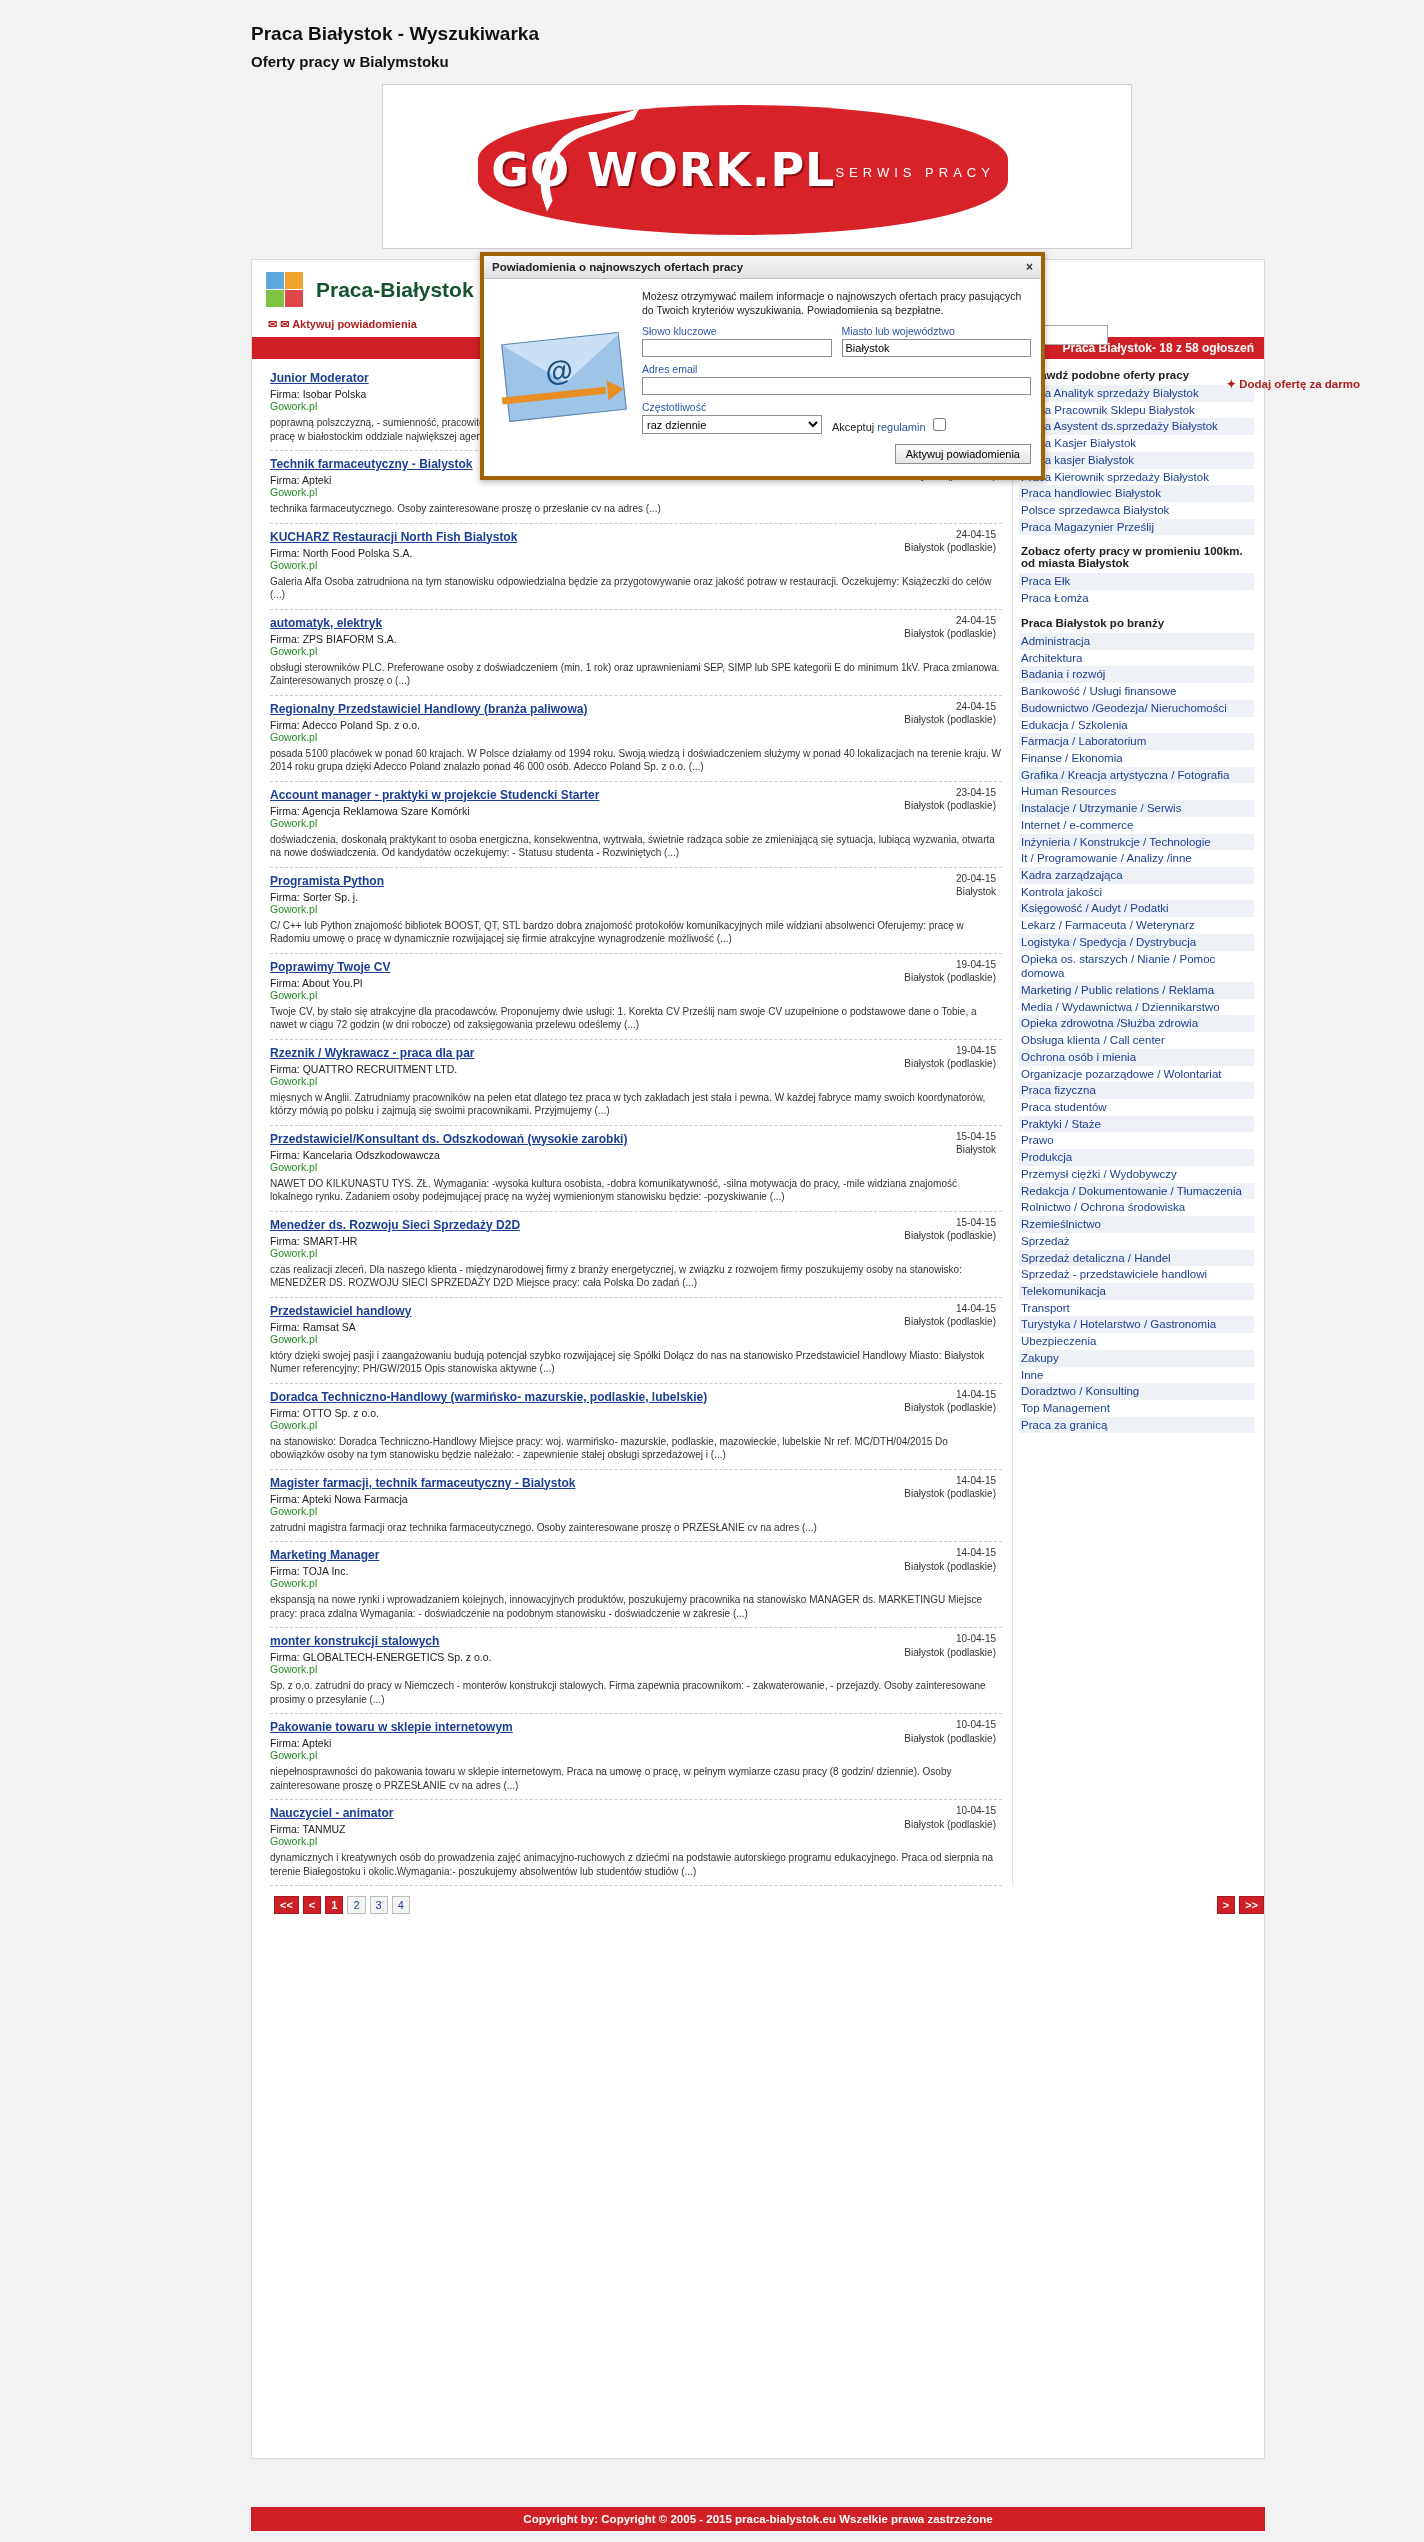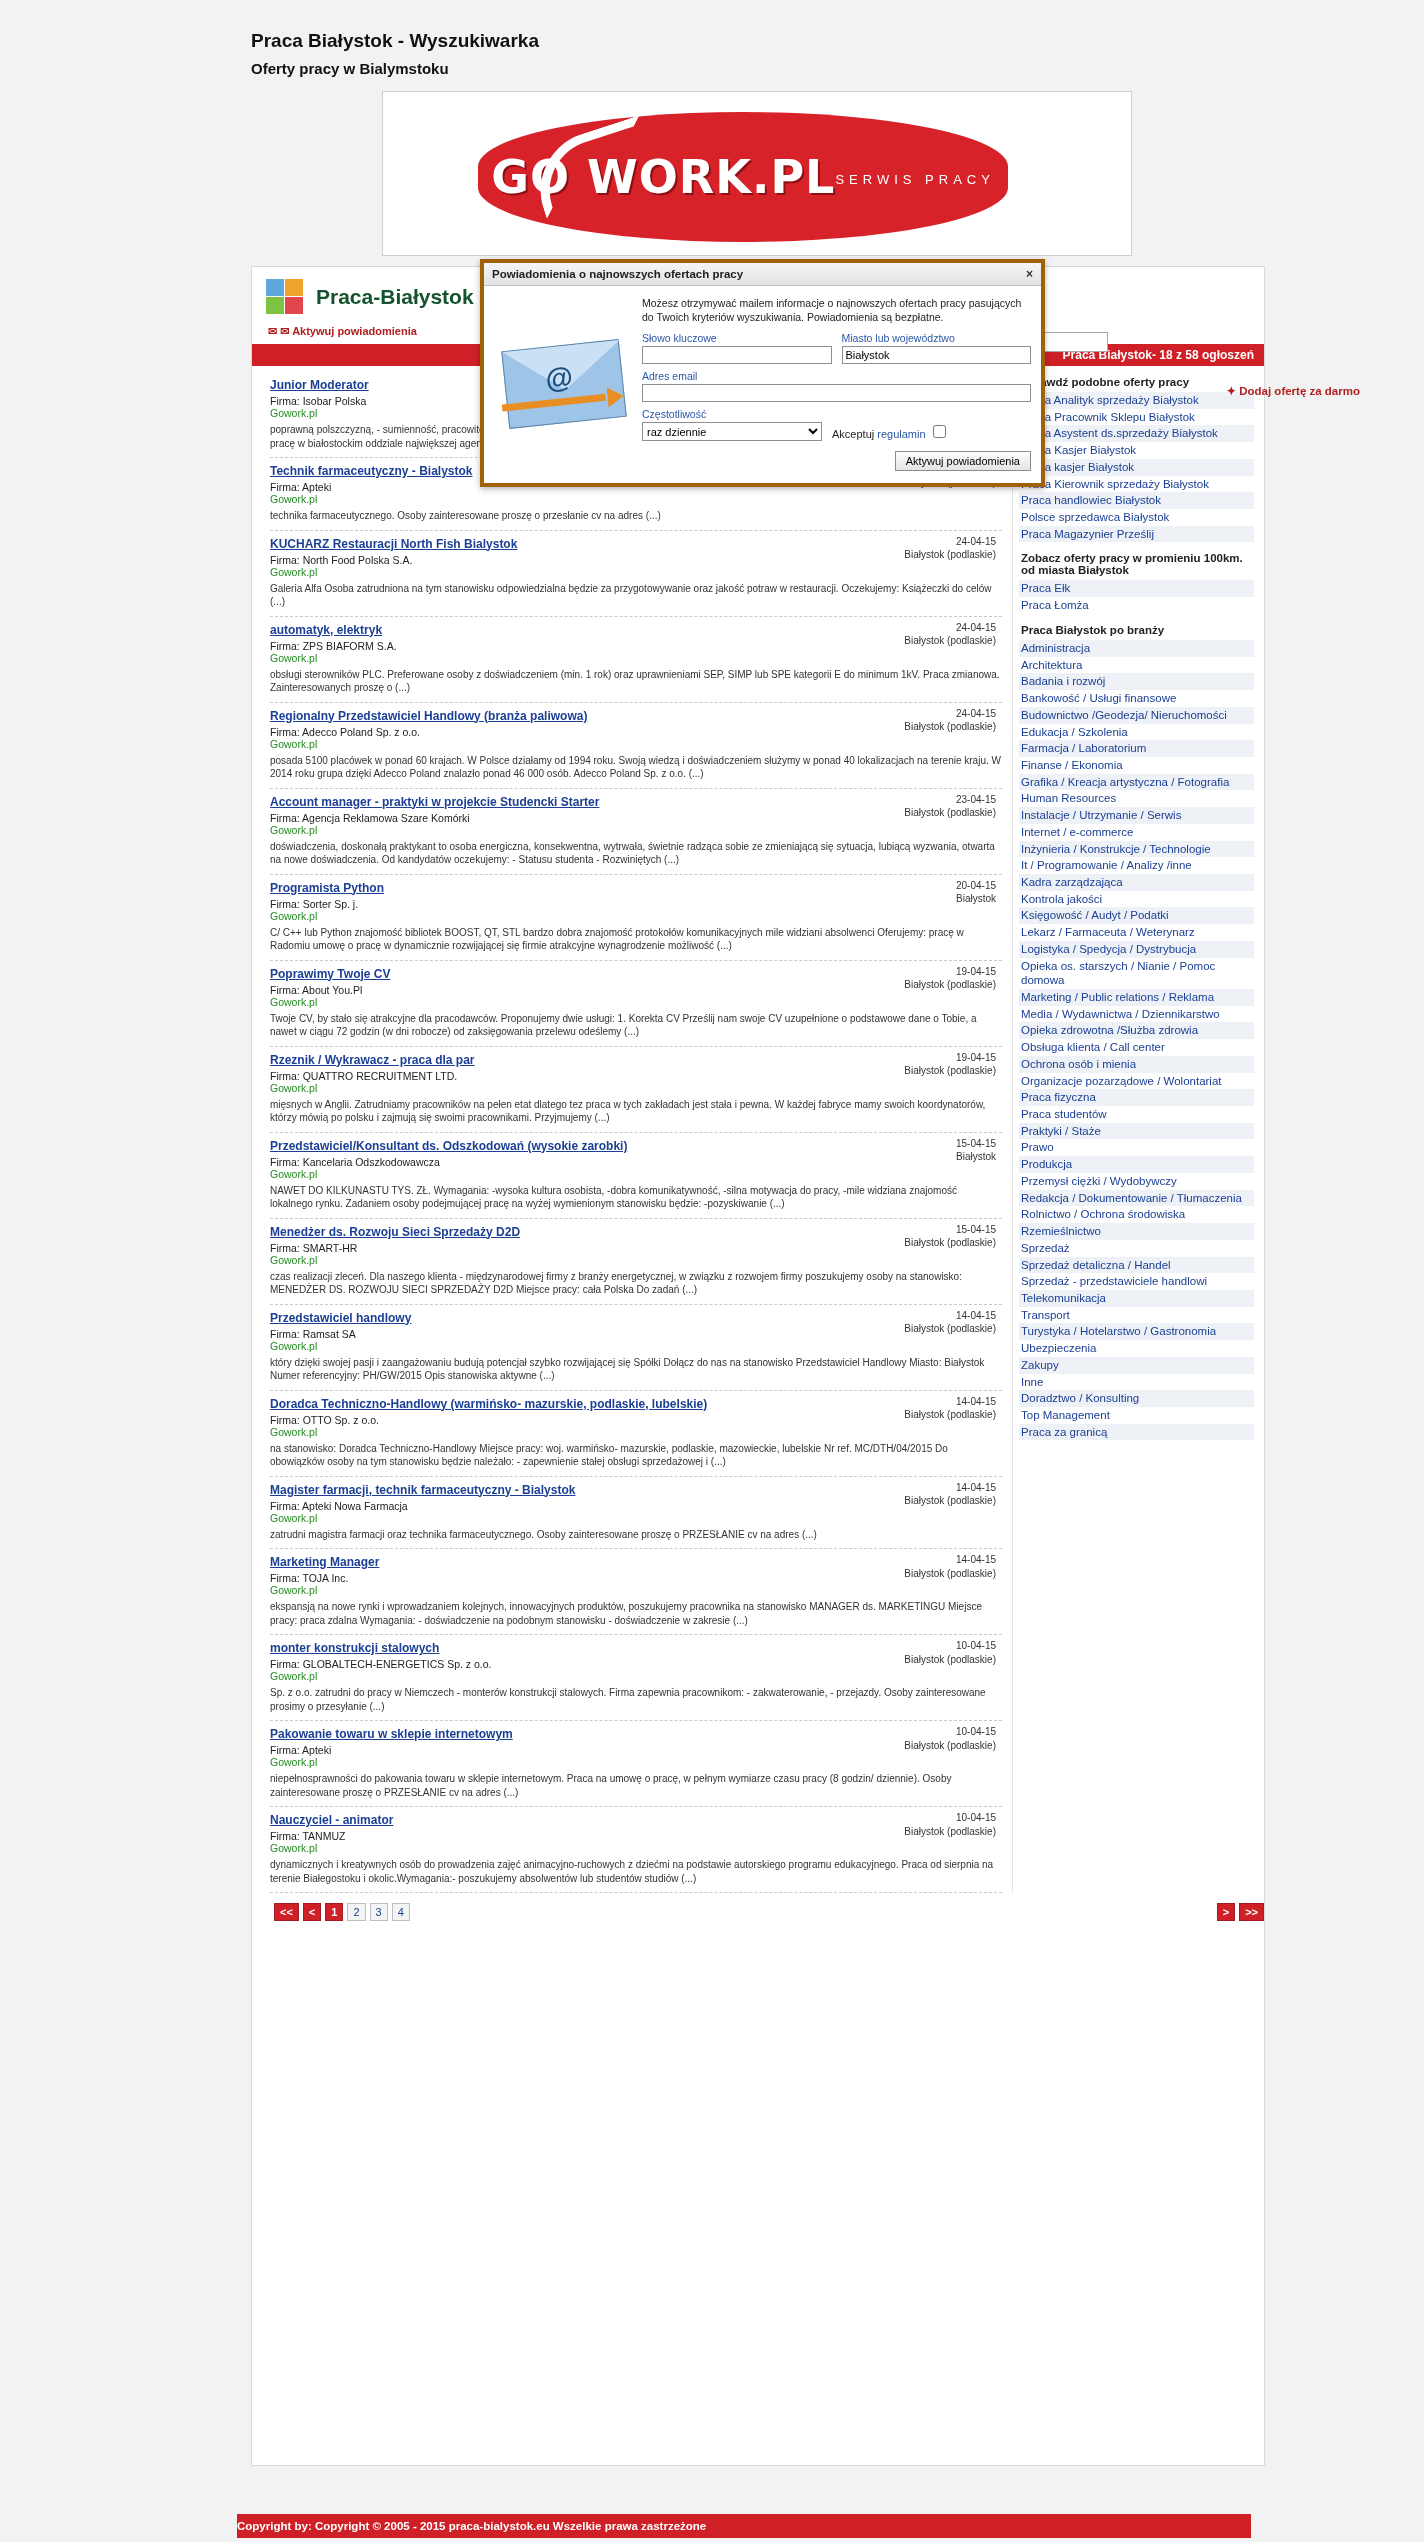--- a/index.html
+++ b/index.html
@@ -5,21 +5,21 @@
   * { box-sizing: border-box; }
   html, body { margin:0; padding:0; }
   body {
     width:1424px; height:2542px;
     background:#f2f2f2;
     font-family:"Liberation Sans", sans-serif;
     font-size:11px;
     color:#222;
     position:relative;
   }
-  .page { width:1332px; margin:16px auto; position:relative; }
+  .page { width:1332px; margin:9px auto; position:relative; }
 
   .top-title {
     padding:14px 0 0 205px;
     font-size:19px; font-weight:bold; color:#111;
   }
   .top-sub {
     padding:8px 0 0 205px;
     font-size:15px; font-weight:bold; color:#111;
   }
 
@@ -127,22 +127,22 @@
     min-width:18px; height:18px; padding:0 5px;
     border:1px solid #bdbdbd; background:#f4f4f4;
     font-size:11px; display:flex; align-items:center; justify-content:center;
     color:#1b3f94; text-decoration:none;
   }
   .pg.red { background:#cf2027; color:#fff; border-color:#a51a20; font-weight:bold; }
   .pg.cur { background:#cf2027; color:#fff; border-color:#a51a20; font-weight:bold; }
   .pg-spacer { flex:1; }
 
   .footer {
-    position:absolute; left:191px; top:2498px; width:1014px;
-    background:#cf2027; color:#fff; 
+    position:absolute; left:205px; top:2498px; width:1014px;
+    background:#cf2027; color:#fff; text-align:center;
     font-size:11.5px; padding:6px 0; font-weight:bold;
   }
 
   
   .modal {
     position:absolute; left:434px; top:243px; width:565px;
     border:4px solid #a16207; background:#fff;
     box-shadow:0 2px 6px rgba(0,0,0,.3);
     z-index:50;
   }

